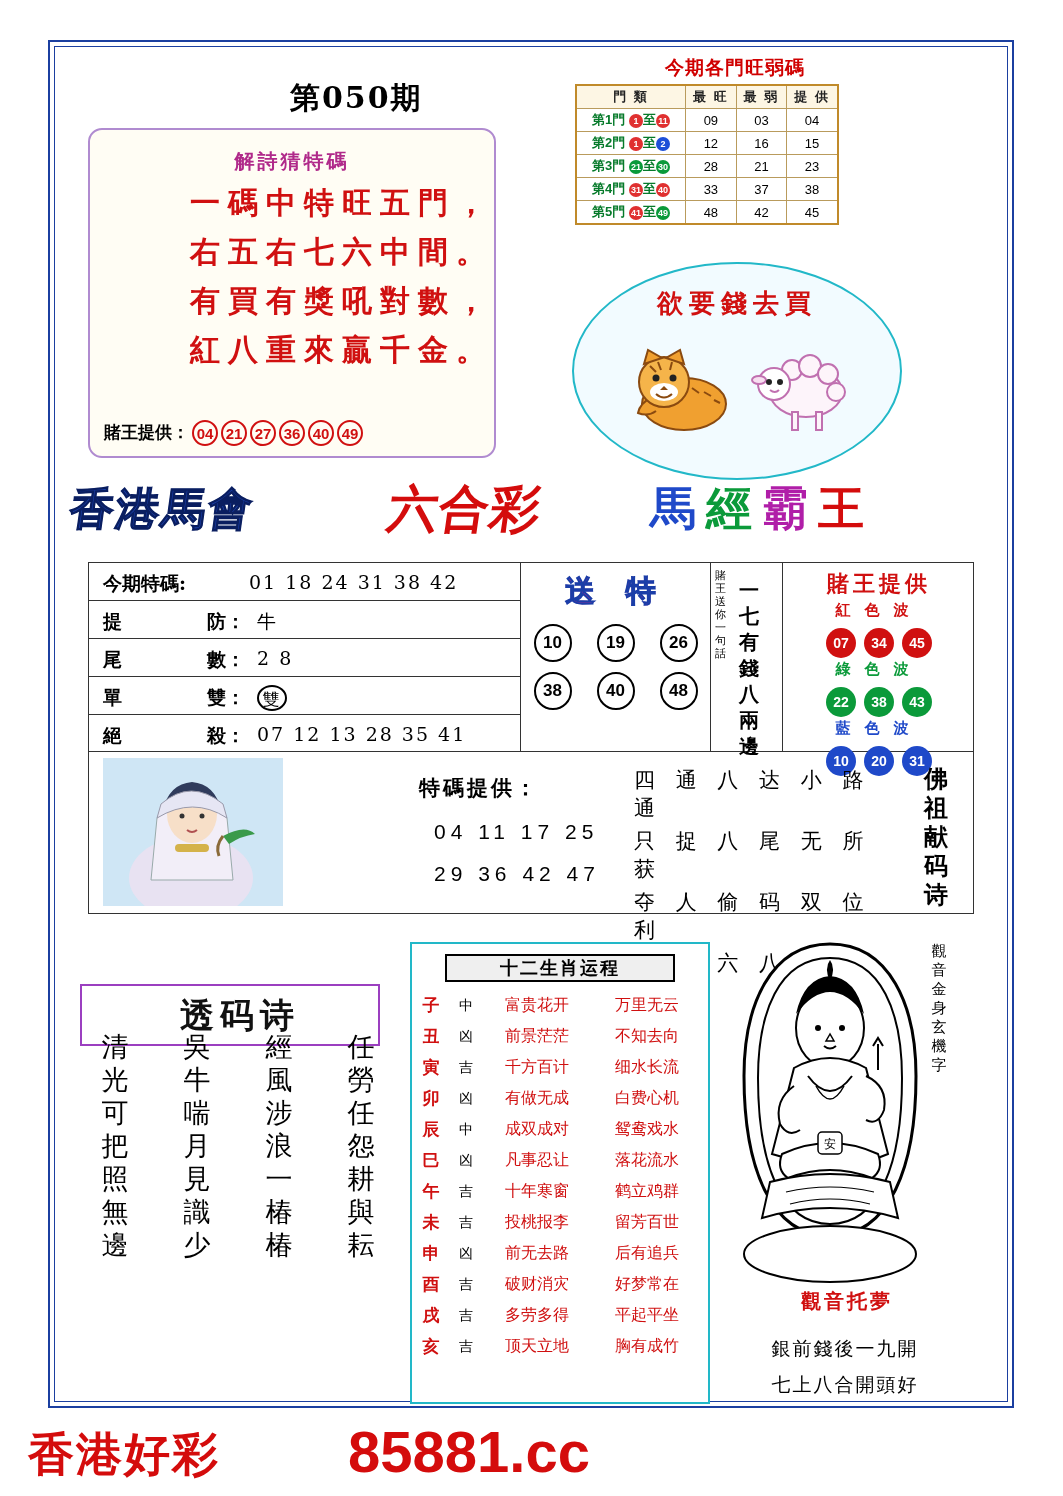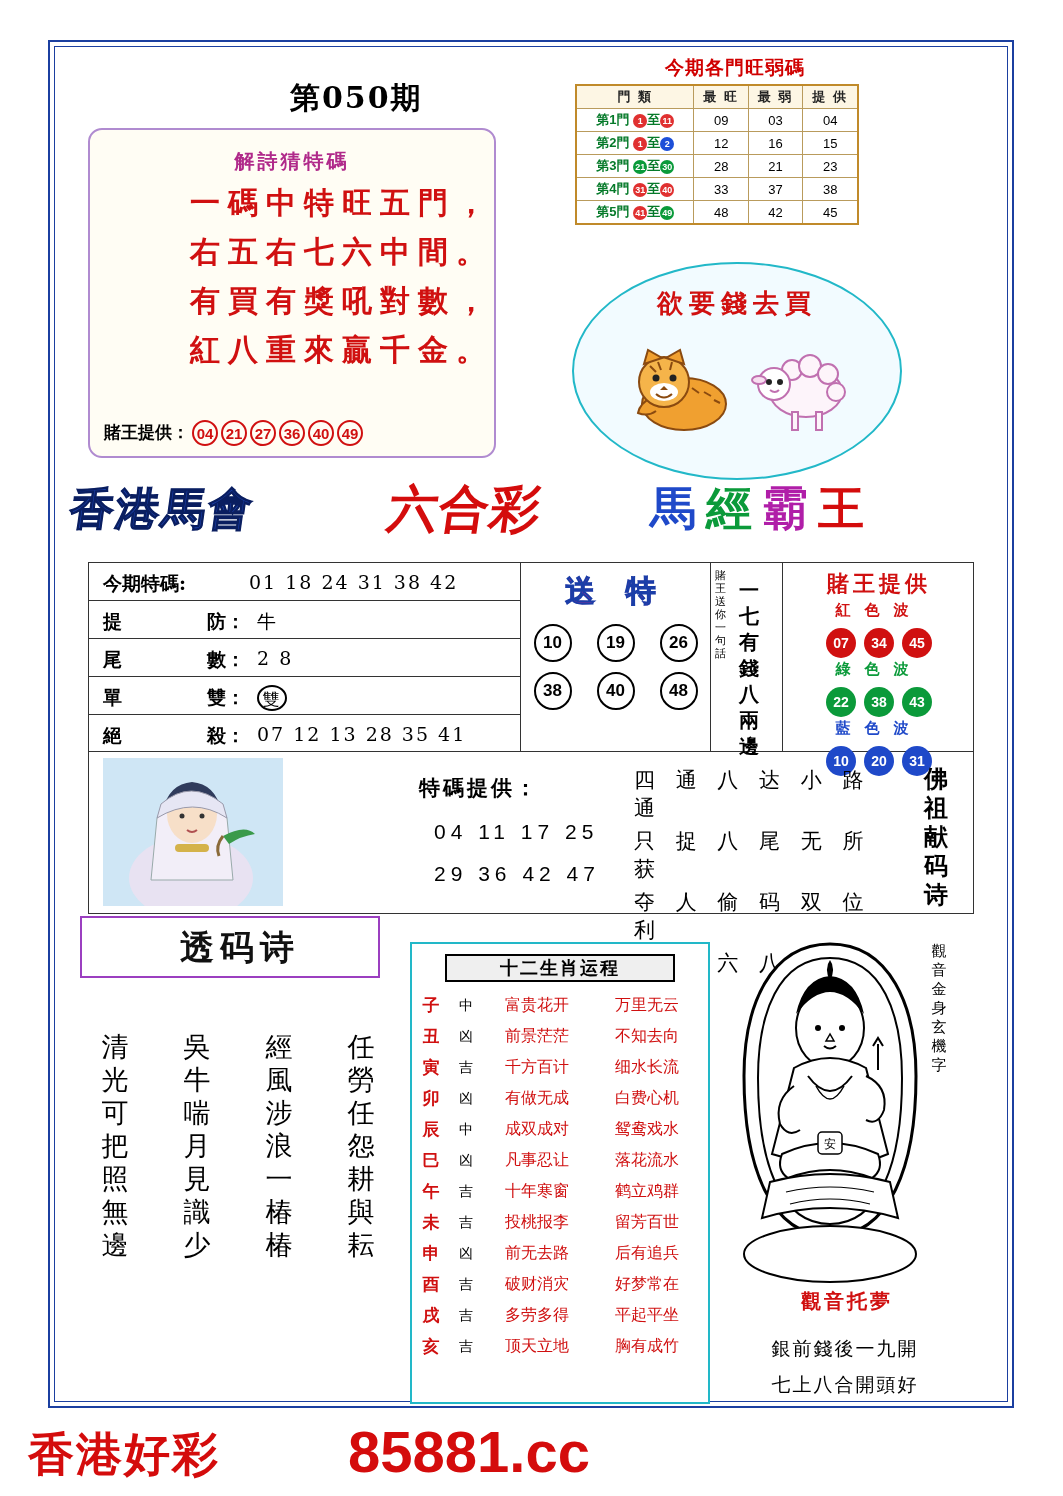--- a/index.html
+++ b/index.html
@@ -34,21 +34,21 @@
   
   .tbl-wrap {
     position:absolute; left:575px; top:55px; width:320px;
   }
   .tbl-title {
     text-align:center; font-size:19px; font-weight:bold; color:#d00000;
     font-family:"DejaVu Serif", serif; letter-spacing:1px;
     margin-bottom:3px;
   }
   table.grid {
-    border-collapse:collapse; width:284px; background:#fff;
+    border-collapse:collapse; width:264px; background:#fff;
     border:2px solid #c08a2a;
   }
   table.grid th, table.grid td {
     border:1px solid #b99b5c; font-size:13px; text-align:center;
     padding:2px 0; height:22px; font-family:"Liberation Sans", sans-serif;
   }
   table.grid th { background:#fdf6e4; font-weight:bold; color:#222; letter-spacing:2px;}
   .mcell { color:#067a2a; font-weight:bold; white-space:nowrap; font-size:12px;}
   .mcell .rb {
     display:inline-block; width:14px; height:14px; line-height:14px;
@@ -198,21 +198,21 @@
   .tm-nums2 { position:absolute; left:345px; top:110px; font-size:21px; letter-spacing:5px;
     font-family:"Liberation Sans",sans-serif;}
   .vpoem { position:absolute; left:545px; top:14px; width:250px; }
   .vpoem .vl { font-size:21px; letter-spacing:7px; font-family:"DejaVu Serif", serif;
     margin-bottom:5px; color:#000;}
   .fzline { position:absolute; left:820px; top:12px; width:54px; font-size:24px;
     line-height:29px; font-family:"DejaVu Serif", serif; font-weight:bold; text-align:center;}
 
   
   .tm-box {
-    position:absolute; left:80px; top:916px; width:300px; height:62px;
+    position:absolute; left:80px; top:984px; width:300px; height:62px;
     border:2px solid #9b3fc0; background:#fff;padding-left:20px;
   }
   .tm-box-text {
     text-align:center; font-size:34px; font-weight:bold; color:#111;
     font-family:"DejaVu Serif", serif; letter-spacing:6px; line-height:58px;
   }
 
   .vcols { position:absolute; left:70px; top:1030px; width:330px; height:370px;}
   .vcol {
     position:absolute; top:0; width:58px; font-size:27px; line-height:33px;

